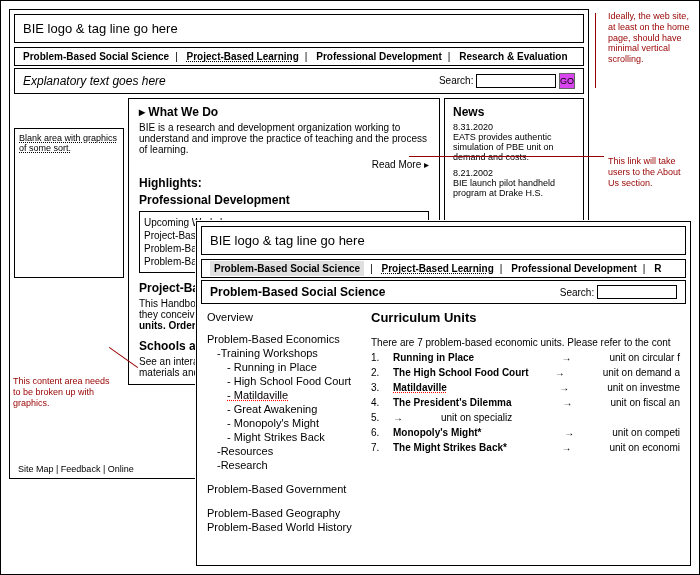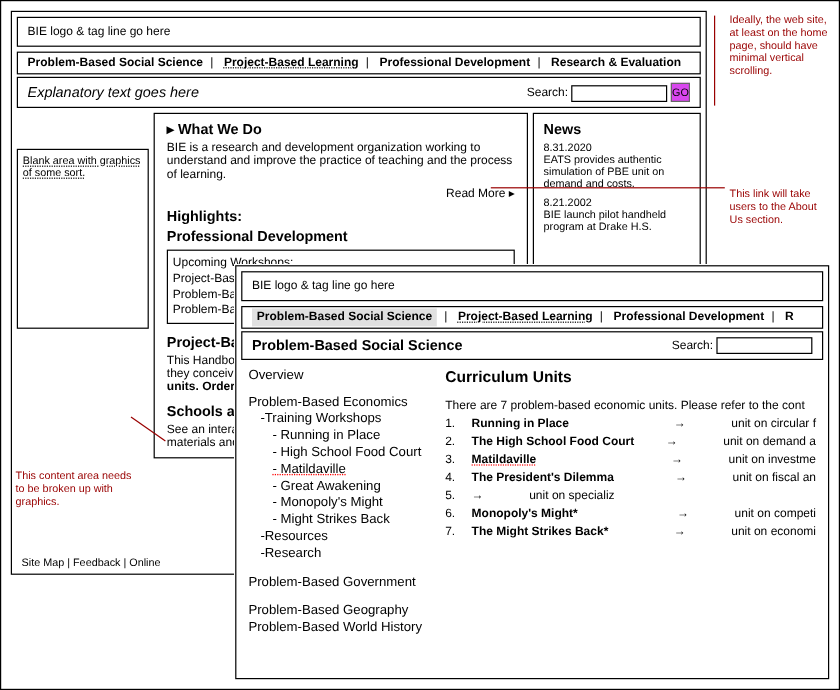--- a/index.html
+++ b/index.html
@@ -1,21 +1,21 @@
 <!DOCTYPE html>
 <html><head>
 <meta charset="utf-8">
 <style>
   * { box-sizing: border-box; margin: 0; padding: 0; }
   body { font-family: Verdana, Arial, sans-serif; font-size: 10px; background: #fff; width: 700px; height: 575px; position: relative; overflow: hidden; border: 1px solid #000; }
   .window { position: absolute; background: #fff; border: 1px solid #000; }
   .w1 { left: 8px; top: 8px; width: 580px; height: 470px; }
   .w2 { left: 195px; top: 220px; width: 495px; height: 345px; box-shadow: -1px -1px 0 #fff; }
   .header { border: 1px solid #000; margin: 4px; padding: 6px 8px; }
-  .logo { font-size: 10px; font-weight: normal; }
+  .logo { font-size: 13px; font-weight: normal; }
   .nav { border: 1px solid #000; margin: 0 4px; padding: 3px 8px; font-size: 10px; font-weight: bold; }
   .nav span.sep { font-weight: normal; padding: 0 6px; }
   .nav .active { background: #e0e0e0; padding: 2px 4px; }
   .nav .underline { text-decoration: underline dotted; }
   .subhead { border: 1px solid #000; margin: 2px 4px 0 4px; padding: 4px 8px; font-style: italic; font-size: 12px; display: flex; justify-content: space-between; align-items: center; }
   .search { font-style: normal; font-size: 10px; }
   .search input { width: 80px; height: 14px; font-size: 10px; border: 1px solid #000; }
   .search button { font-size: 9px; height: 16px; border: 1px solid #666; background: #d946ef; cursor: pointer; }
   .body1 { display: flex; margin: 4px; gap: 4px; }
   .left-col { width: 110px; }
@@ -188,14 +188,14 @@
           </div>
         </div>
     </div>
   </div>
 </div>
 
 <div class="anno" style="right:6px;top:10px;width:85px">Ideally, the web site, at least on the home page, should have minimal vertical scrolling.</div>
 <div class="anno-line" style="left:594px;top:12px;width:1px;height:75px"></div>
 <div class="anno" style="right:6px;top:155px;width:85px">This link will take users to the About Us section.</div>
 <div class="anno-line" style="left:408px;top:155px;width:195px;height:1px"></div>
-<div class="anno" style="left:12px;top:390px;width:100px">This content area needs to be broken up with graphics.</div>
+<div class="anno" style="left:12px;top:375px;width:100px">This content area needs to be broken up with graphics.</div>
 <div class="anno-line" style="left:105px;top:356px;width:35px;height:1px;transform:rotate(35deg)"></div>
 
 </body></html>

